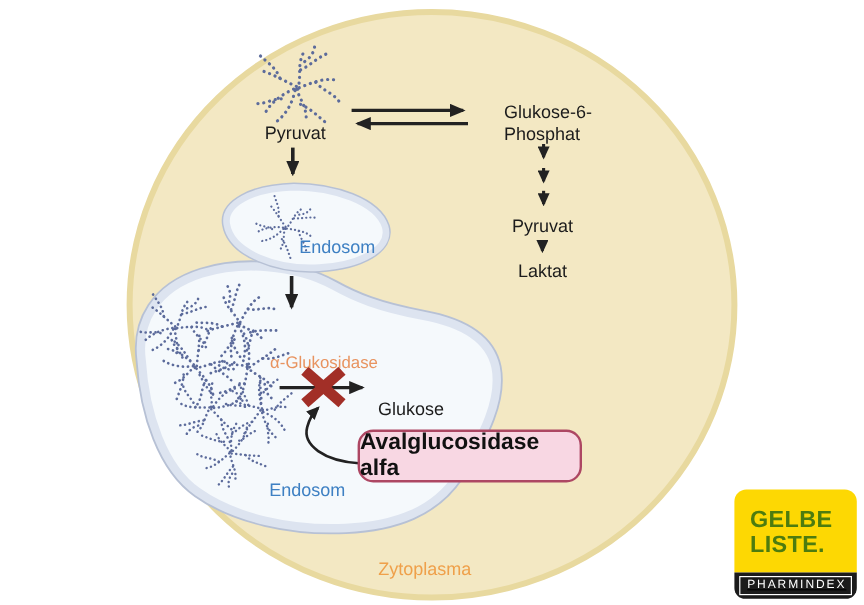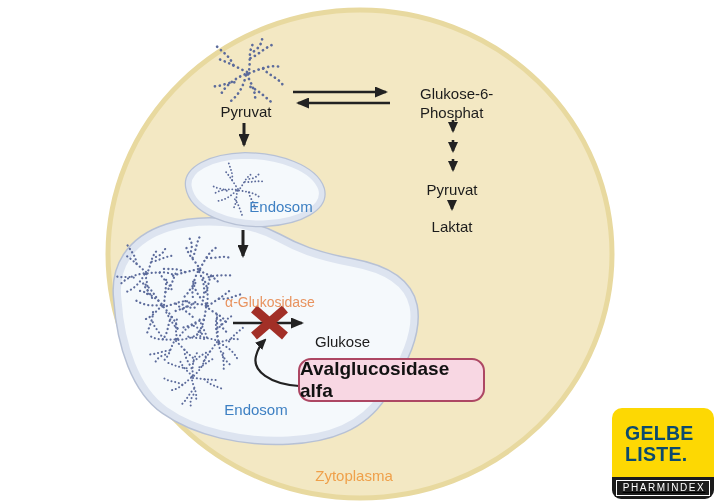--- a/index.html
+++ b/index.html
@@ -31,21 +31,21 @@
     position:absolute;left:298px;top:358px;width:187px;height:44px;box-sizing:border-box;
     background:var(--box_fill,#f8d7e3);border:2.5px solid var(--box_border,#ad4763);border-radius:13px;
     display:flex;align-items:center;justify-content:center;
     font-weight:bold;font-size:19px;color:#111;
   }
   
   .logo{position:absolute;left:612px;top:408px;width:102px;height:91px;display:flex;flex-direction:column;}
   .logo-yellow{
     flex:1;background:var(--logo_yellow,#fdd803);border-radius:10px 10px 0 0;
     padding:15px 0 0 13px;box-sizing:border-box;
-    font-weight:bold;font-size:19.5px;line-height:21px;letter-spacing:0.3px;color:#0c4a6e;
+    font-weight:bold;font-size:19.5px;line-height:21px;letter-spacing:0.3px;color:#4d7c0f;
   }
   .logo-black{
     height:22px;background:var(--logo_black,#1b1b1b);border-radius:0 0 9px 9px;
     display:flex;align-items:center;justify-content:center;text-decoration:underline;
   }
   .logo-ph{
     border:1.3px solid #ffffff;color:#ffffff;font-size:10px;line-height:12px;
     letter-spacing:1.6px;padding:1px 4px 1px 6px;font-weight:500;
   }
 </style>

